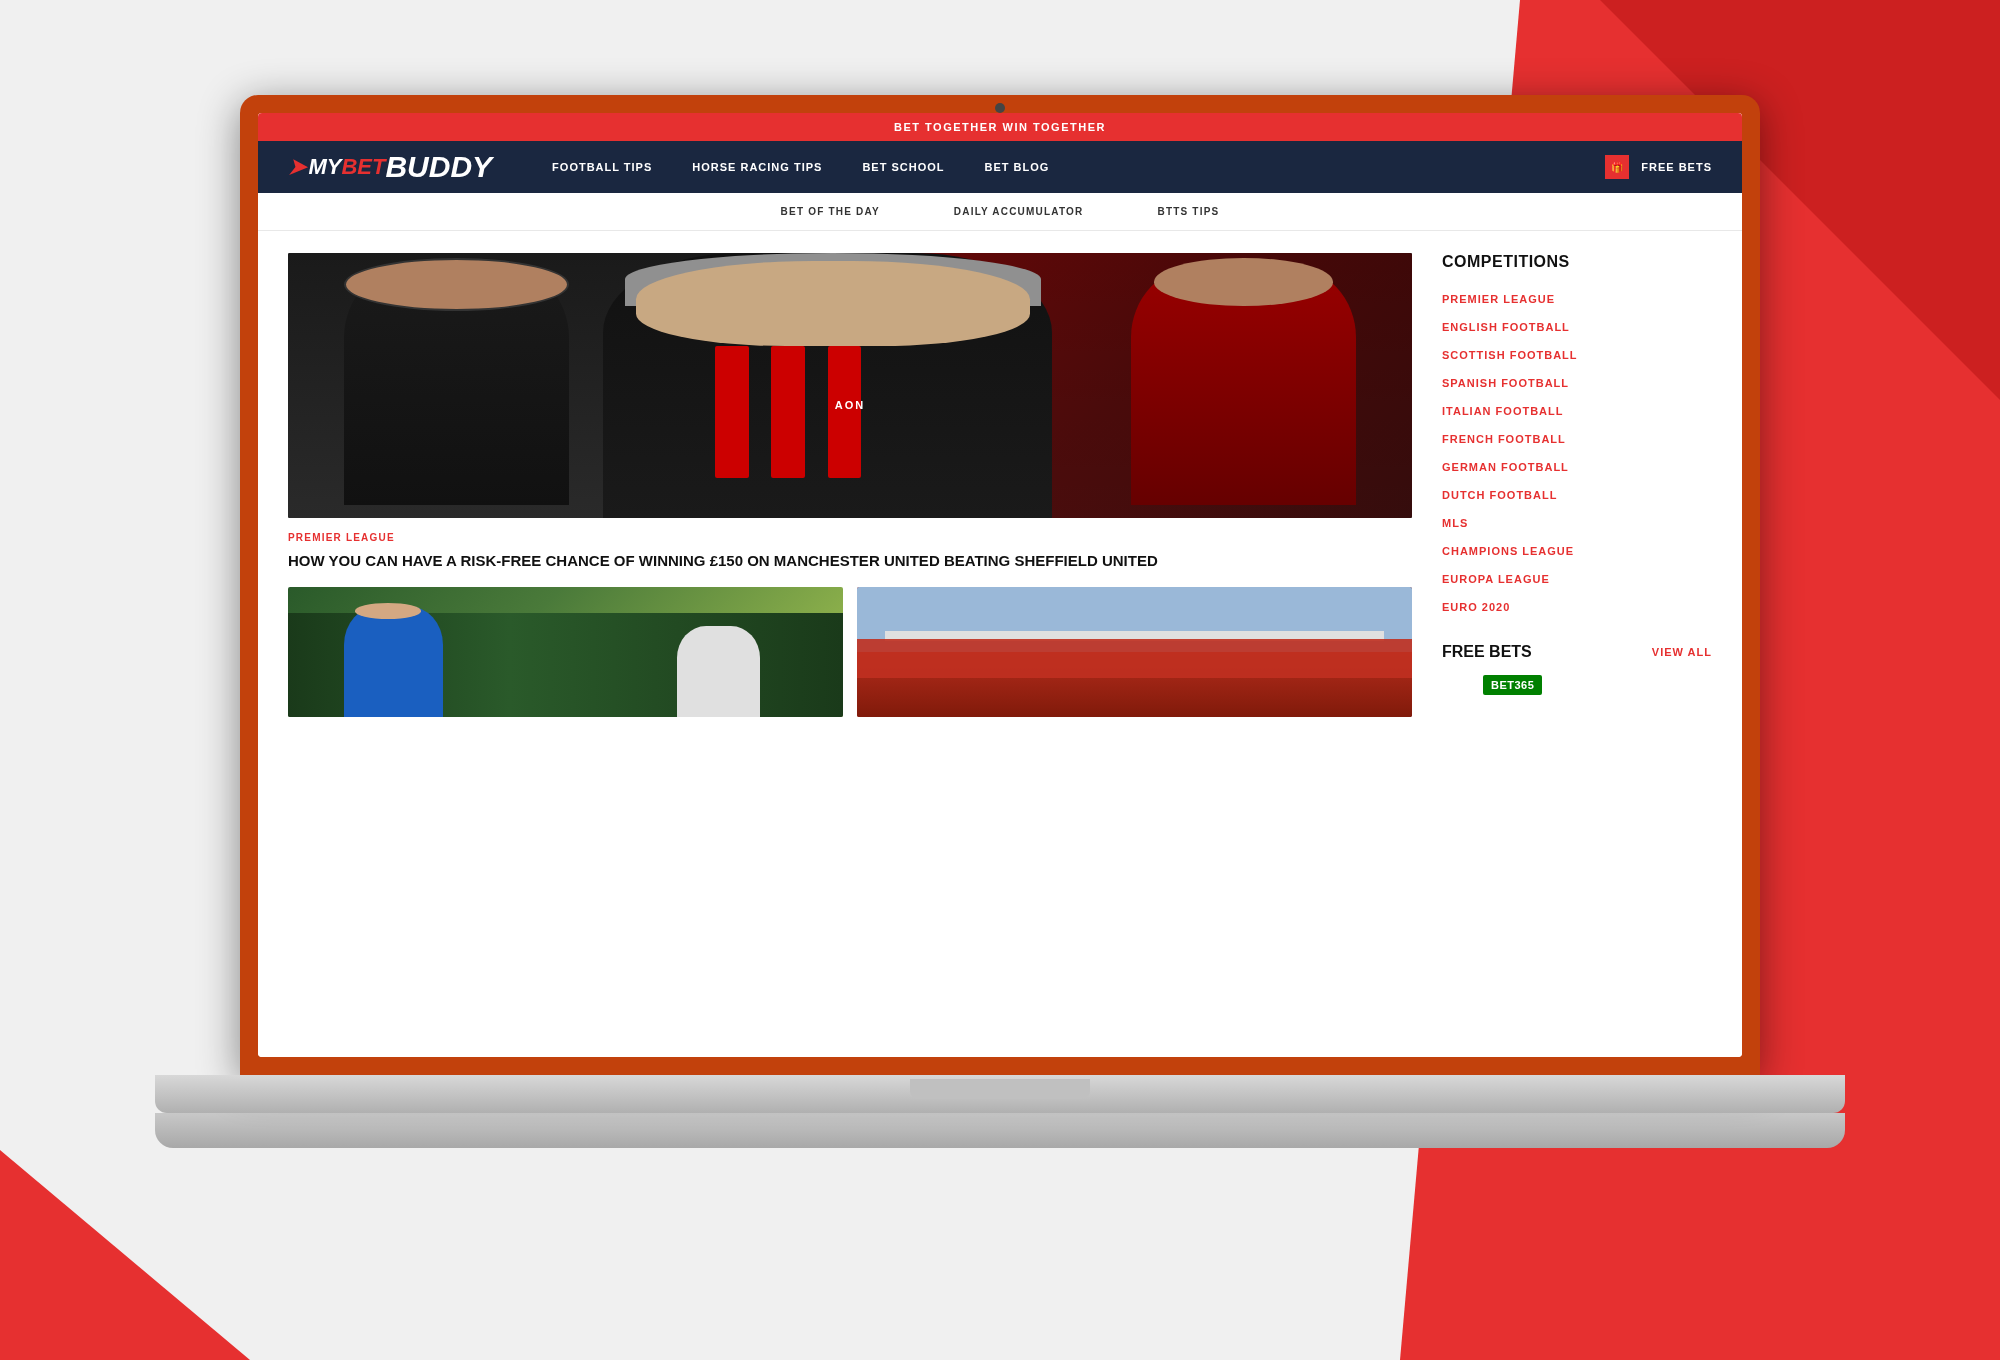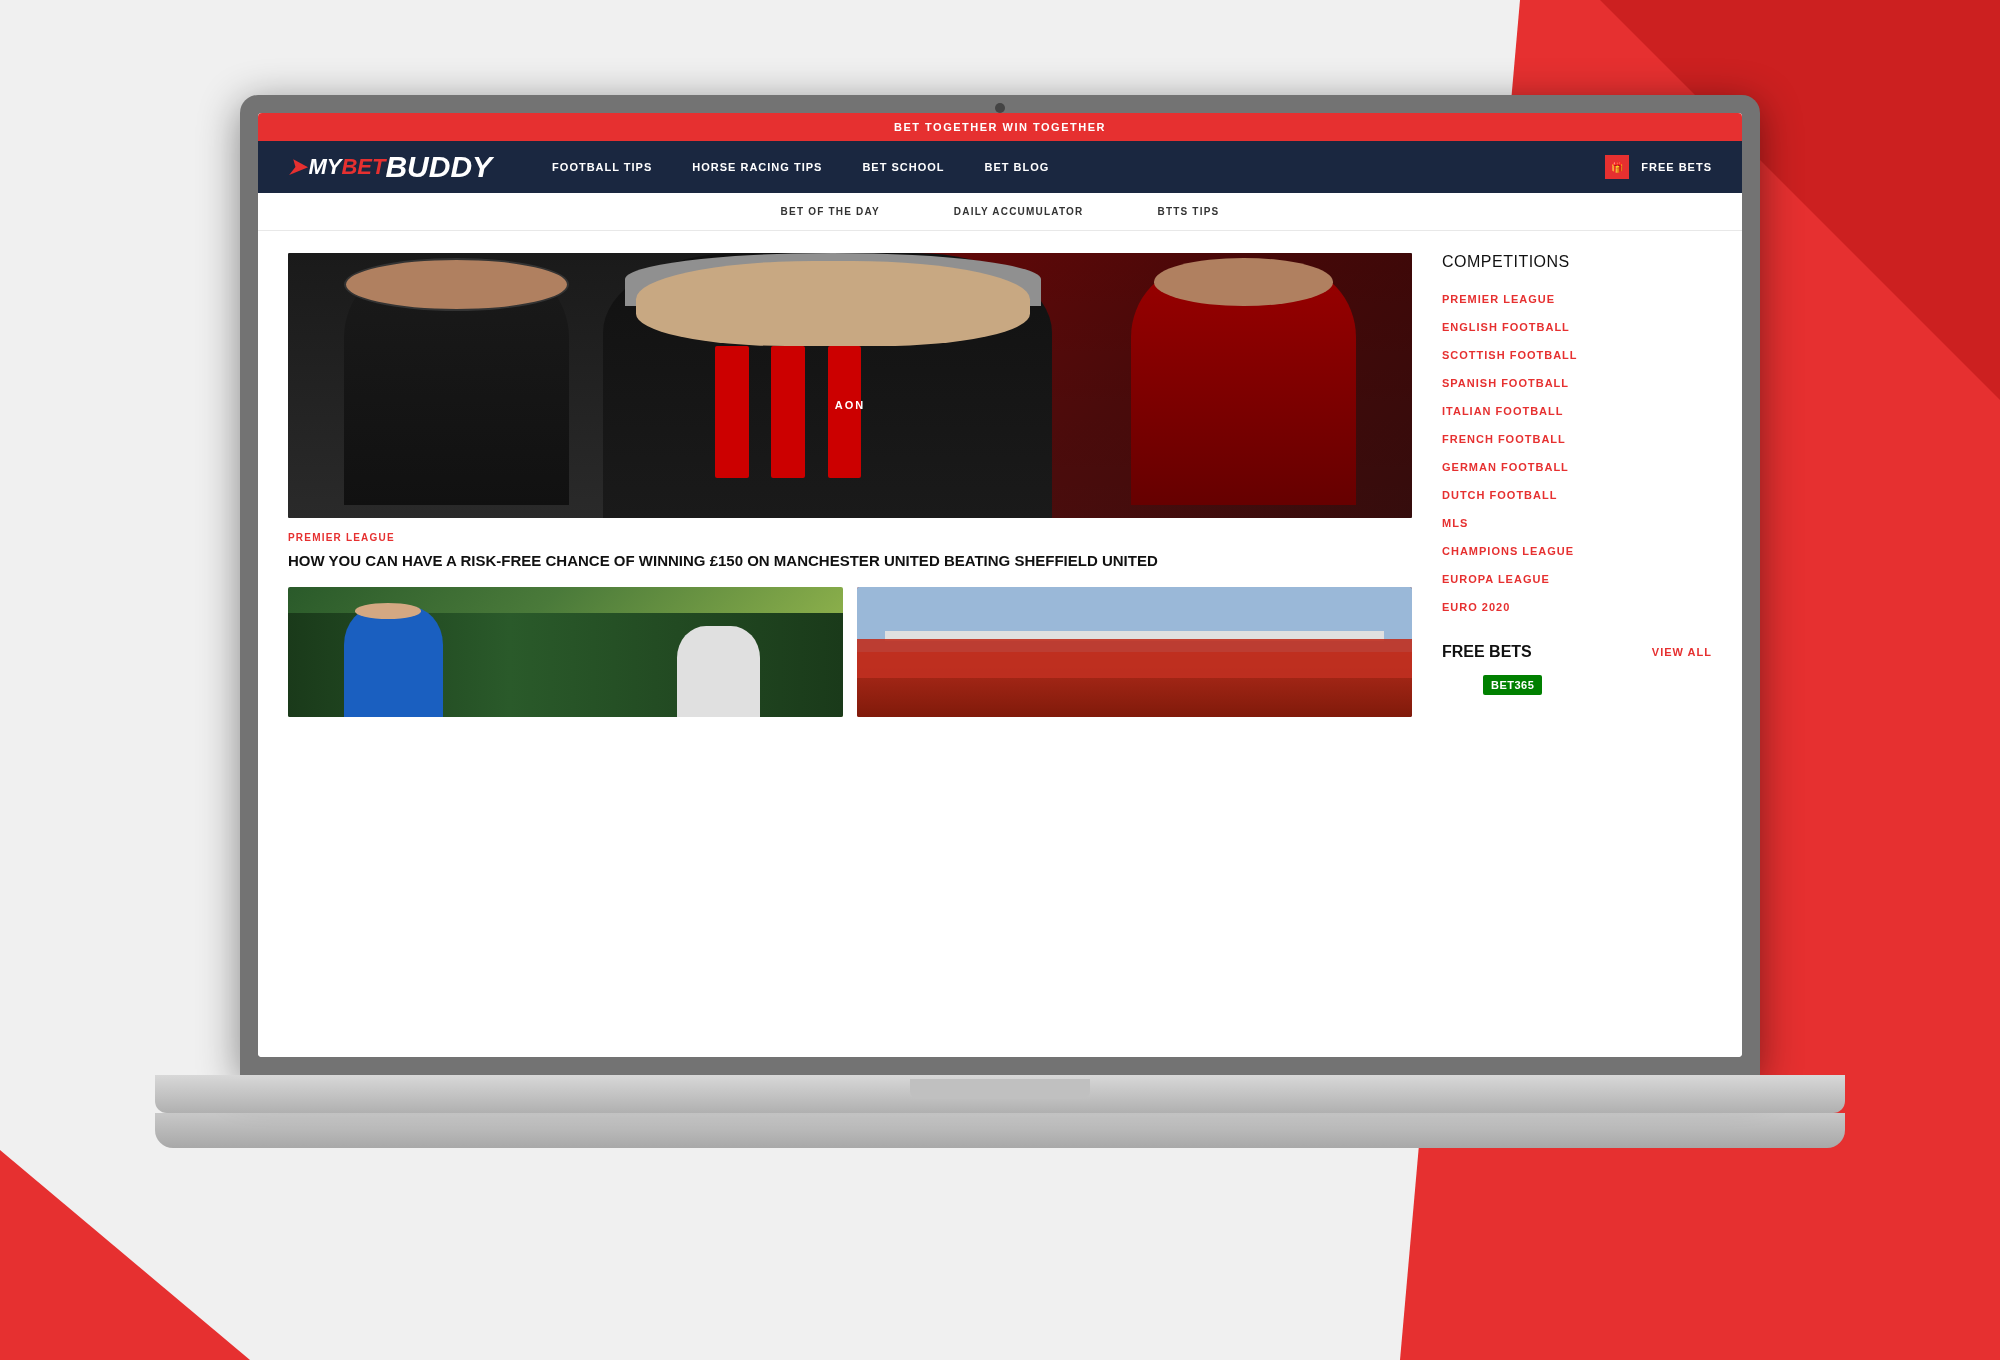--- a/index.html
+++ b/index.html
@@ -47,21 +47,21 @@
       left: 155px;
       top: 95px;
       width: 1690px;
       height: 1130px;
     }
 
     .laptop-lid {
       width: 1520px;
       height: 980px;
       margin: 0 auto;
-      background: #737373;
+      background: #c2410c;
       border-radius: 18px 18px 0 0;
       padding: 18px;
       box-shadow: 0 8px 40px rgba(0,0,0,0.45);
       position: relative;
     }
 
     .laptop-camera {
       position: absolute;
       top: 8px;
       left: 50%;
@@ -311,21 +311,21 @@
       background: linear-gradient(0deg, rgba(0,0,0,0.3) 0%, transparent 100%);
     }
 
     
     .sidebar {
       width: 270px;
       flex-shrink: 0;
     }
     .sidebar-section-title {
       font-size: 16px;
-      font-weight: 400;
+      font-weight: 700;
       color: #111;
       text-transform: uppercase;
       letter-spacing: 0.5px;
       margin-bottom: 18px;
       padding-bottom: 0;
     }
     .competition-list {
       list-style: none;
       margin-bottom: 28px;
     }

